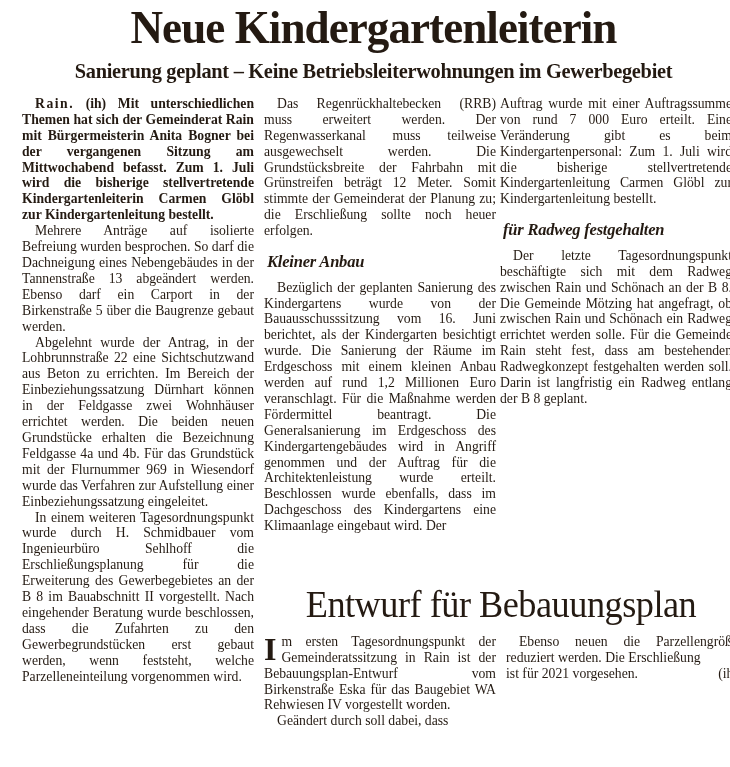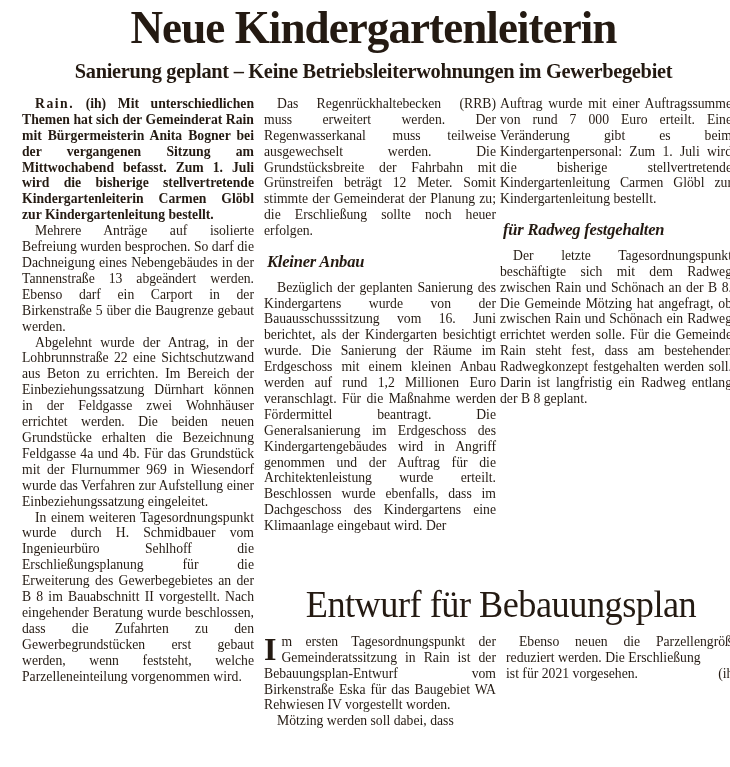--- a/index.html
+++ b/index.html
@@ -100,21 +100,21 @@
           </div>
           <p class="indent">Der letzte Tagesordnungspunkt beschäftigte sich mit dem Radweg zwischen Rain und Schönach an der B&nbsp;8. Die Gemeinde Mötzing hat angefragt, ob zwischen Rain und Schönach ein Radweg errichtet werden solle. Für die Gemeinde Rain steht fest, dass am bestehenden Radwegkonzept festgehalten werden soll. Darin ist langfristig ein Radweg entlang der B&nbsp;8 geplant.</p>
         </div>
       </div>
 
       <div>
         <div class="art2-title">Entwurf für Bebauungsplan</div>
         <div class="art2-cols">
           <div class="col">
             <p><span class="dropcap">I</span><span>m ersten Tagesordnungspunkt der Gemeinderatssitzung in Rain ist der Bebauungsplan-Entwurf vom Birkenstraße Eska für das Baugebiet WA Rehwiesen IV vorgestellt worden.</span></p>
-            <p class="indent">Mötzing werden soll dabei, dass</p>
+            <p class="indent">Geändert durch soll dabei, dass</p>
           </div>
           <div class="col">
             <p class="indent">Ebenso neuen die Parzellengröße reduziert werden. Die Erschließung</p>
             <div class="lastline">
               <span>ist für 2021 vorgesehen.</span>
               <span>(ih)</span>
             </div>
           </div>
         </div>
       </div>

